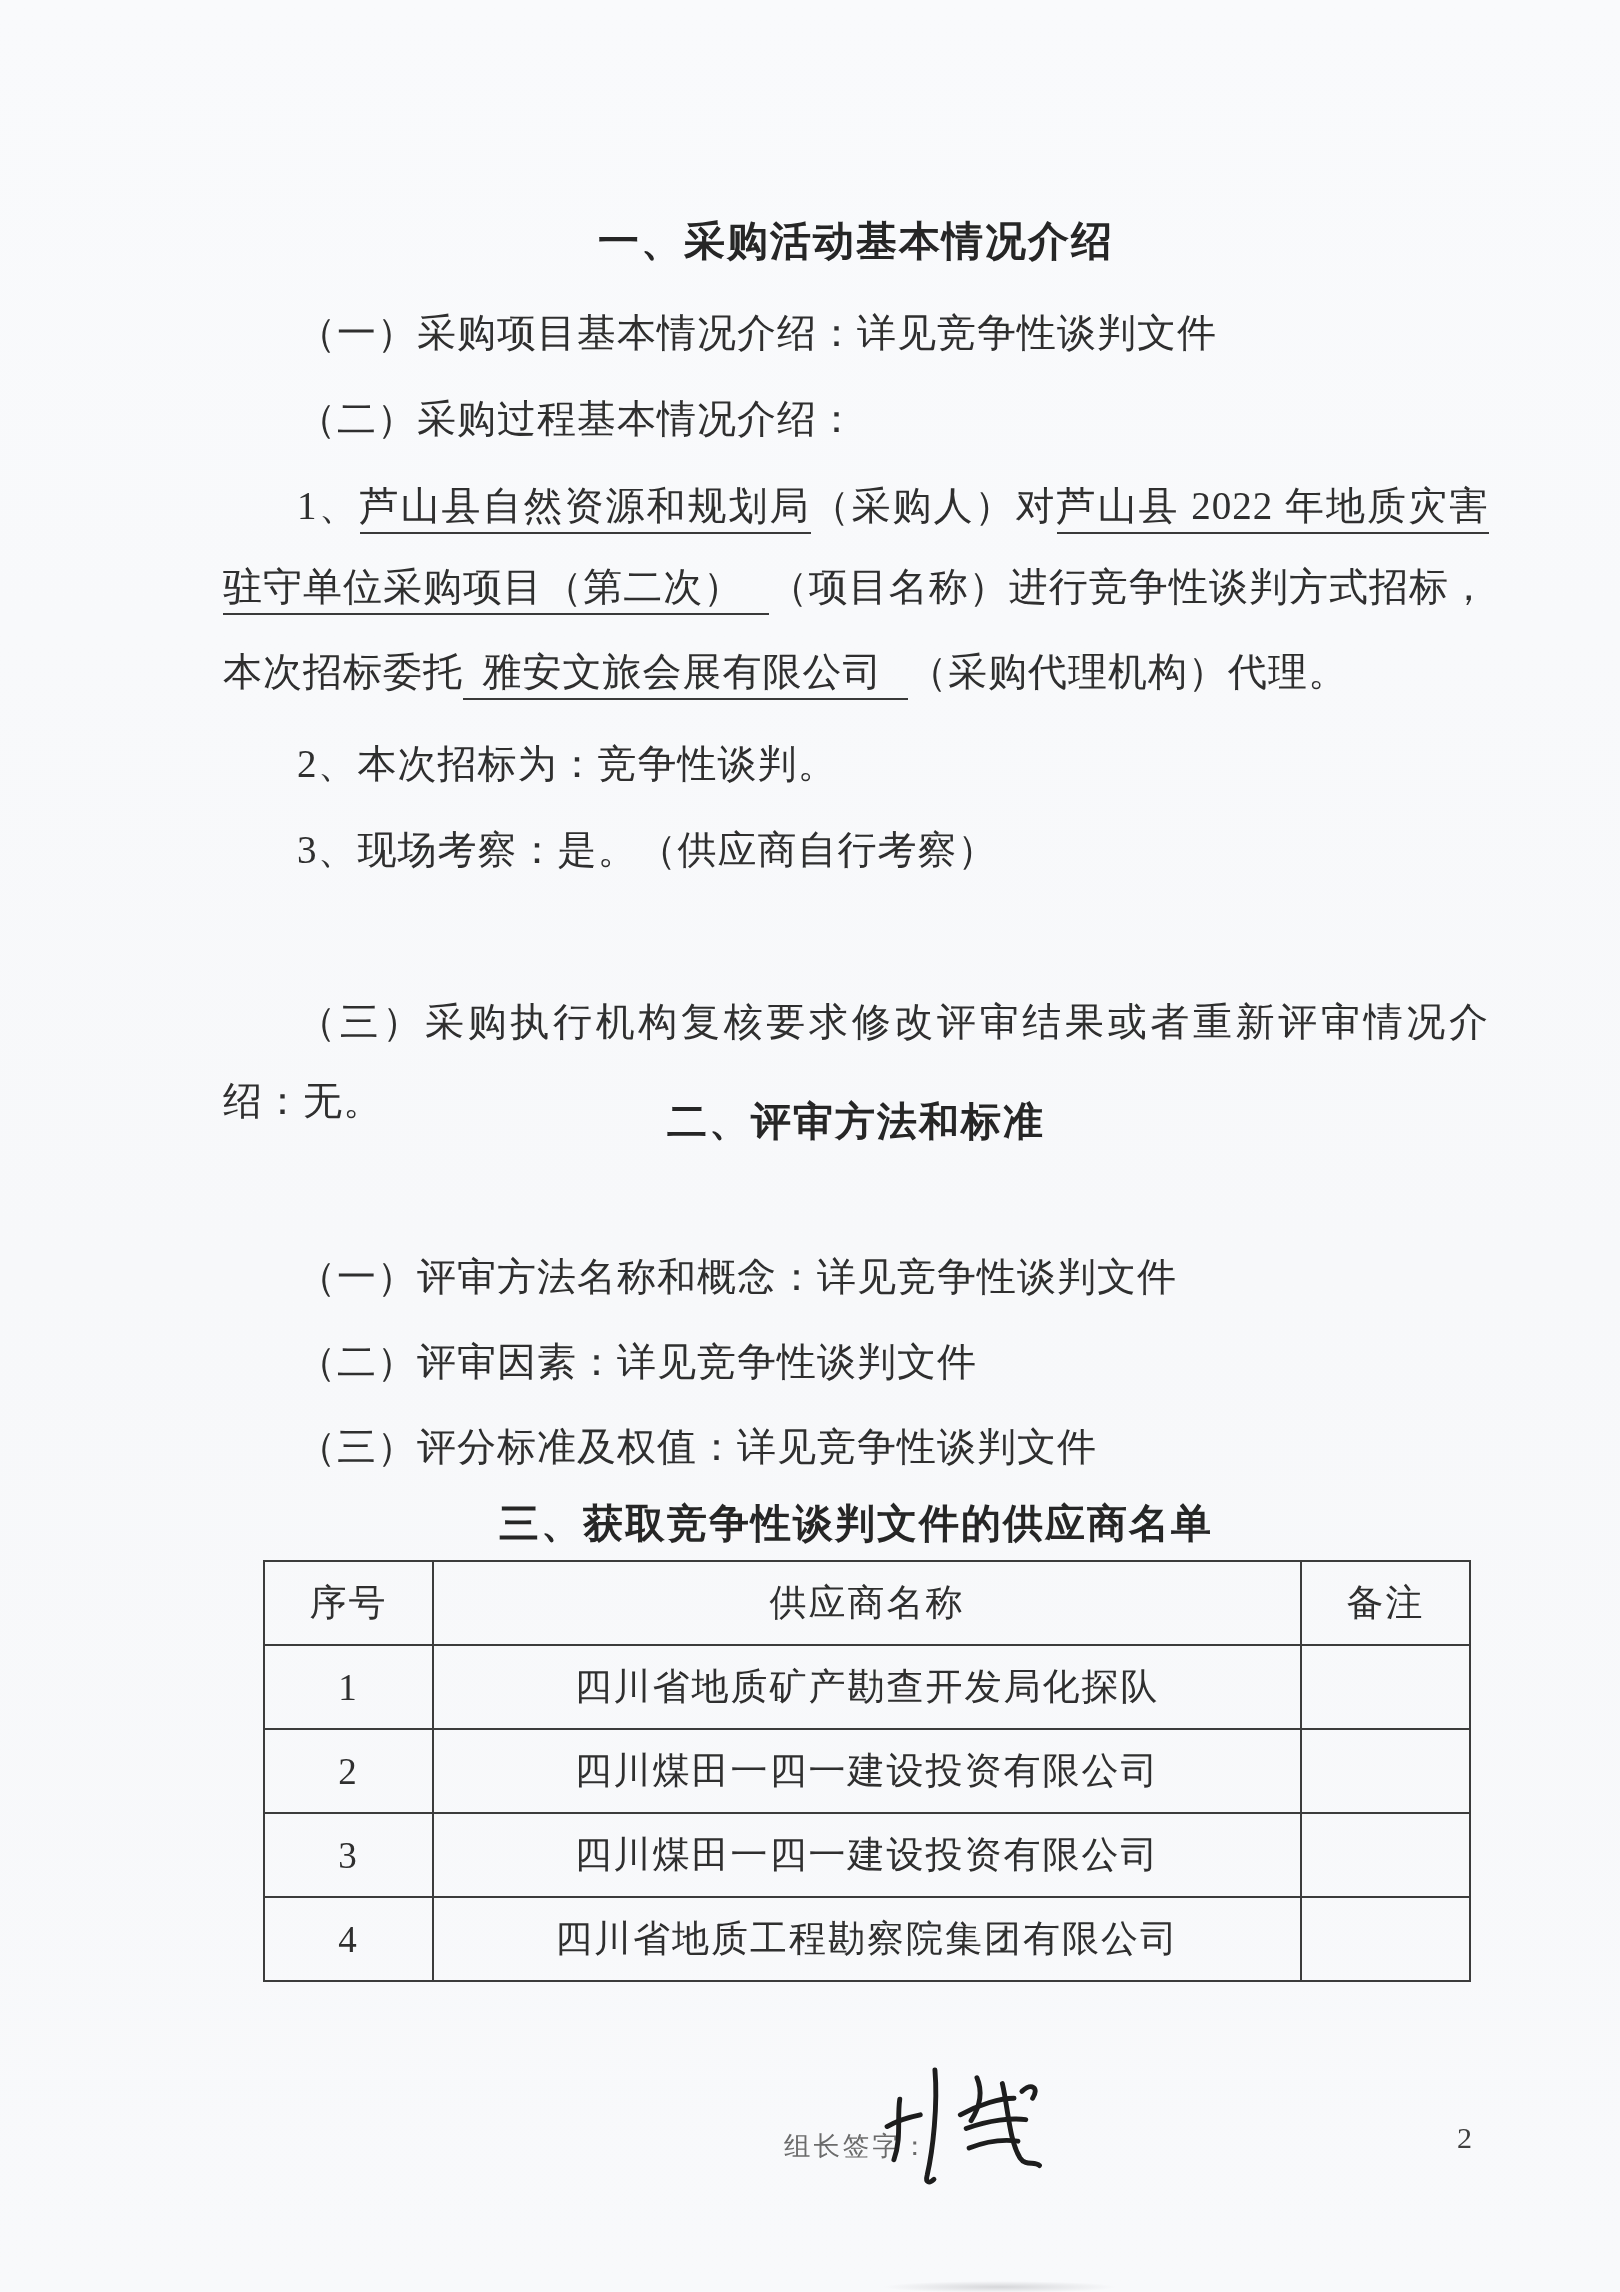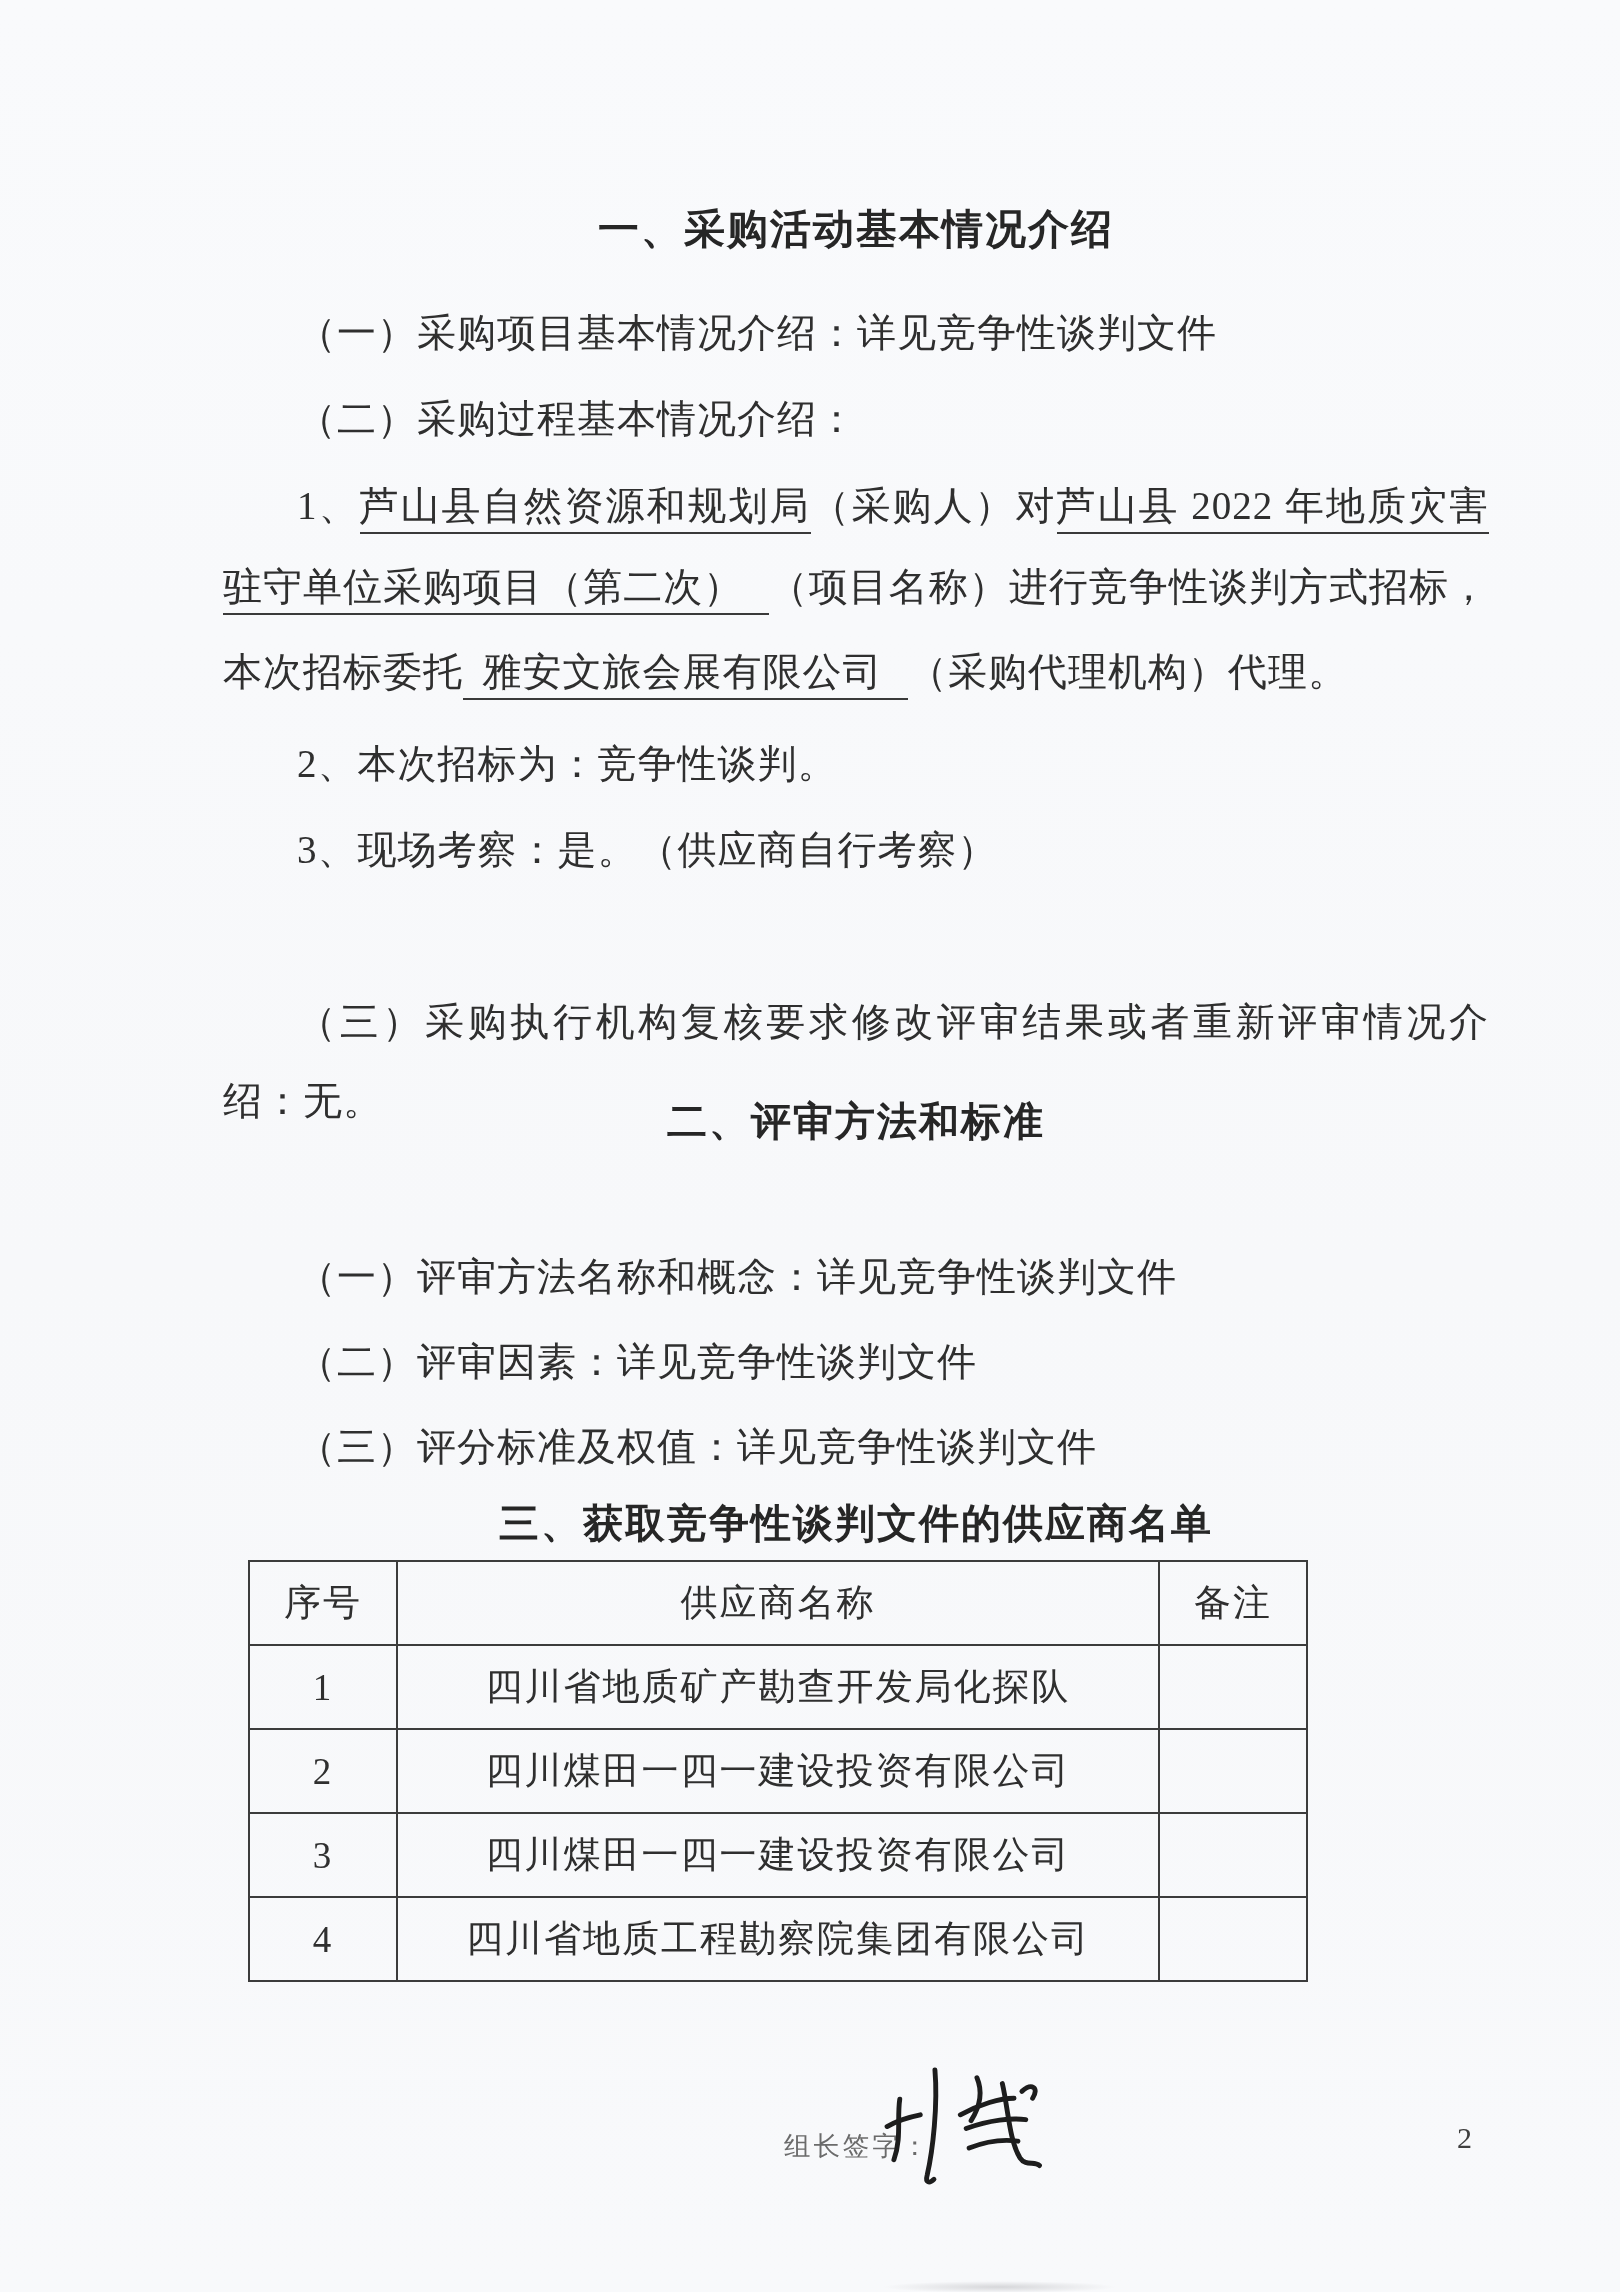--- a/index.html
+++ b/index.html
@@ -34,22 +34,22 @@
     letter-spacing:2px;
   }
   .u {
     border-bottom:2px solid #3a3a3a;
     padding-bottom:5px;
   }
   .u-lead { padding-left:19.6px; }
   .u-trail { padding-right:25.5px; }
   table.suppliers {
     position:absolute;
-    left:248px; top:1560px;
-    width:1060px; height:421px;
+    left:263px; top:1560px;
+    width:1208px; height:421px;
     border-collapse:collapse;
     table-layout:fixed;
     font-size:37px;
     color:#2f2f2f;
   }
   table.suppliers th, table.suppliers td {
     border:2px solid #3c3c3c;
     text-align:center;
     vertical-align:middle;
     font-weight:400;
@@ -83,21 +83,21 @@
     left:882px; bottom:0;
     width:235px; height:11.8px;
     background:radial-gradient(ellipse at center, rgba(150,150,155,0.35), rgba(150,150,155,0) 70%);
   }
 </style>
 </head>
 <body>
 
 <div class="page">
 
-  <div class="heading" style="top:204px">一、采购活动基本情况介绍</div>
+  <div class="heading" style="top:216px">一、采购活动基本情况介绍</div>
 
   <div class="line ind" style="top:302px">（一）采购项目基本情况介绍：详见竞争性谈判文件</div>
 
   <div class="line ind" style="top:388px">（二）采购过程基本情况介绍：</div>
 
   <div class="line ind fill" style="top:475px"><span>1、</span><span class="u">芦山县自然资源和规划局</span><span>（采购人）对</span><span class="u">芦山县 2022 年地质灾害</span></div>
 
   <div class="line fill" style="top:562px"><span class="u u-trail">驻守单位采购项目（第二次）</span><span>（项目名称）进行竞争性谈判方式招标，</span></div>
 
   <div class="line" style="top:647px"><span>本次招标委托</span><span class="u u-lead u-trail">雅安文旅会展有限公司</span><span>（采购代理机构）代理。</span></div>

